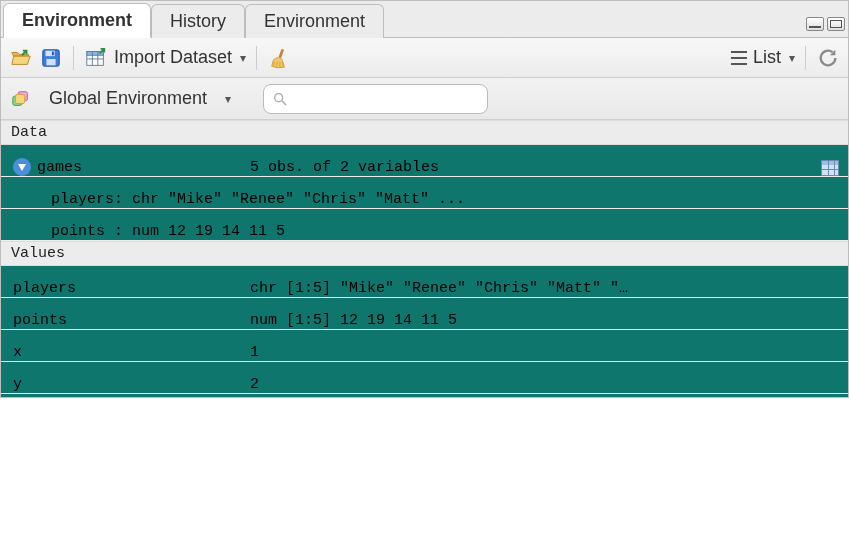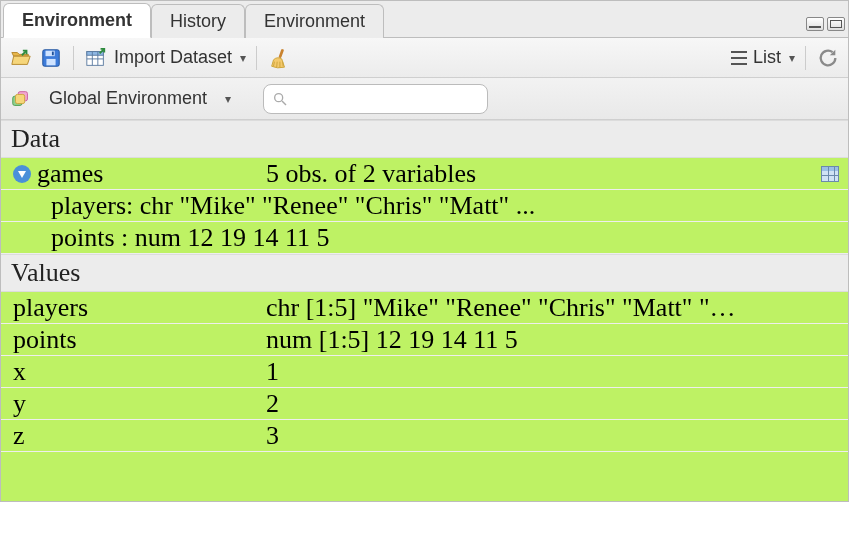--- a/index.html
+++ b/index.html
@@ -6,23 +6,23 @@
   html, body {
     margin: 0; padding: 0;
     width: 849px; height: 535px;
     font-family: "Lucida Grande", "Segoe UI", Arial, sans-serif;
     font-size: 18px;
     background: #fff;
     color: #000;
   }
   .pane {
     border: 1px solid #bdbdbd;
-    width: 849px; height: 502px;
+    width: 849px; height: 398px;
     display: flex; flex-direction: column;
-    background: #bef264;
+    background: #0f766e;
   }
   
   .tabstrip {
     display: flex; align-items: flex-end;
     height: 37px;
     background: #ececec;
     border-bottom: 1px solid #bdbdbd;
     padding-left: 2px;
   }
   .tab {
@@ -85,36 +85,35 @@
 
   
   .icn { display:inline-flex; align-items:center; justify-content:center; width:24px; height:24px; }
   .icn svg { width:22px; height:22px; }
   .dd-caret { font-size:12px; color:#555; margin-left:2px; }
 
   
   .content {
     flex:1;
     overflow:auto;
-    font-family: Liberation Serif, serif;
-    font-size: 26px;
+    font-family: Liberation Mono, monospace;
+    font-size: 15px;
   }
   .section-hdr {
     background:#ececec;
     border-top:1px solid #dcdcdc;
     border-bottom:1px solid #dcdcdc;
     padding:3px 10px;
     color:#222;
   }
   .row {
     display:flex;
     border-bottom:1px solid #eee;
     min-height:32px;
-    align-items:center;
-    gap:16px;
+    align-items:flex-end;
   }
   .row .namecol {
     width:245px;
     padding-left:12px;
     display:flex; align-items:center; gap:6px;
     white-space:nowrap;
   }
   .row .valcol {
     flex:1;
     padding-left:4px;

